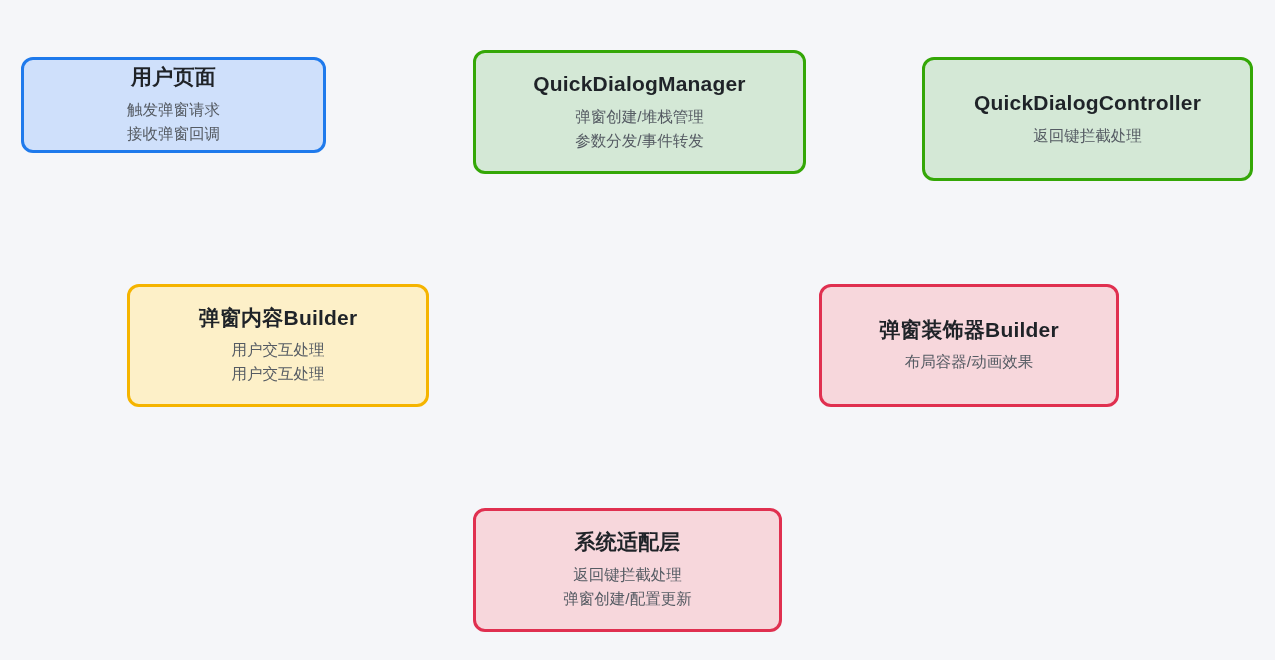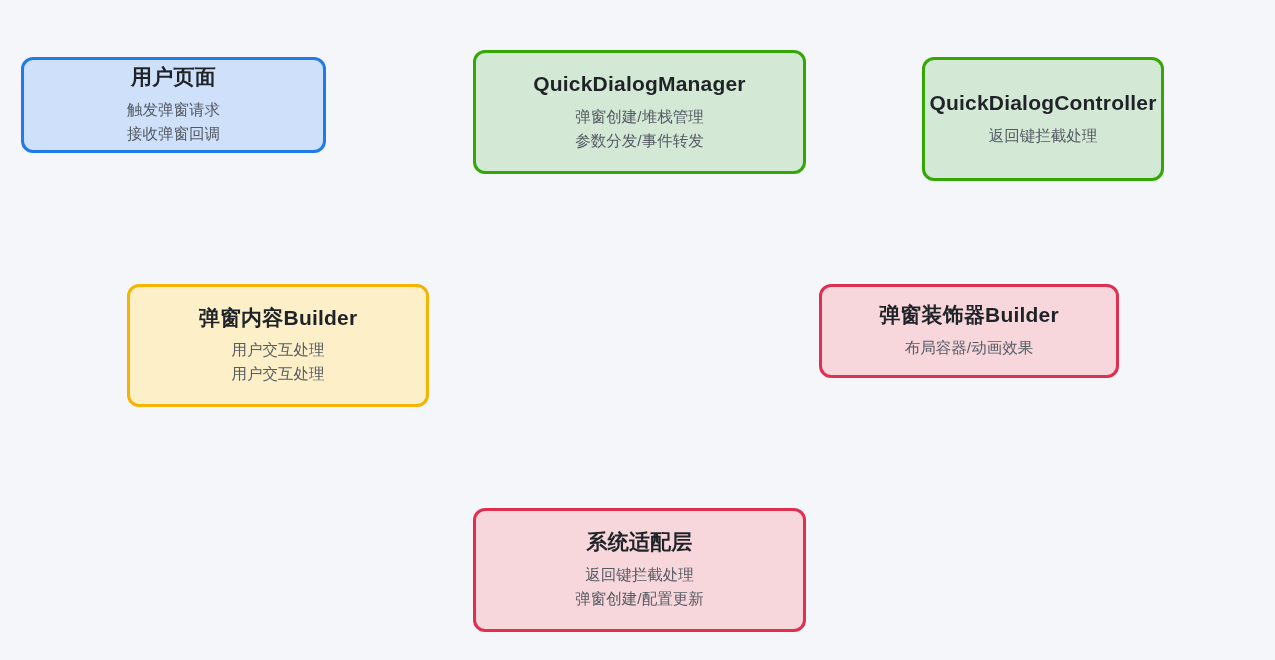--- a/index.html
+++ b/index.html
@@ -49,24 +49,24 @@
 
   
   .theme-blue   { background: #cfe0fb; border-color: #1f7aec; }
   .theme-green  { background: #d4e8d6; border-color: #34a707; }
   .theme-yellow { background: #fdf0c8; border-color: #f5b400; }
   .theme-pink   { background: #f7d7dc; border-color: #e03050; }
 
   
   #node-user-page          { left: 21px;  top: 57px;  width: 305px; height: 96px; }
   #node-quick-dialog-manager { left: 473px; top: 50px;  width: 333px; height: 124px; }
-  #node-quick-dialog-controller { left: 922px; top: 57px; width: 242px; height: 124px; }
+  #node-quick-dialog-controller { left: 922px; top: 57px; width: 331px; height: 124px; }
   #node-content-builder    { left: 127px; top: 284px; width: 302px; height: 123px; }
-  #node-decorator-builder  { left: 819px; top: 284px; width: 300px; height: 94px; }
-  #node-system-adapter     { left: 473px; top: 508px; width: 333px; height: 124px; }
+  #node-decorator-builder  { left: 819px; top: 284px; width: 300px; height: 123px; }
+  #node-system-adapter     { left: 473px; top: 508px; width: 309px; height: 124px; }
 </style>
 </head>
 <body>
 
 <div id="diagram">
 
   <div class="node theme-blue" id="node-user-page">
     <div class="node-title">用户页面</div>
     <div class="node-line">触发弹窗请求</div>
     <div class="node-line">接收弹窗回调</div>

